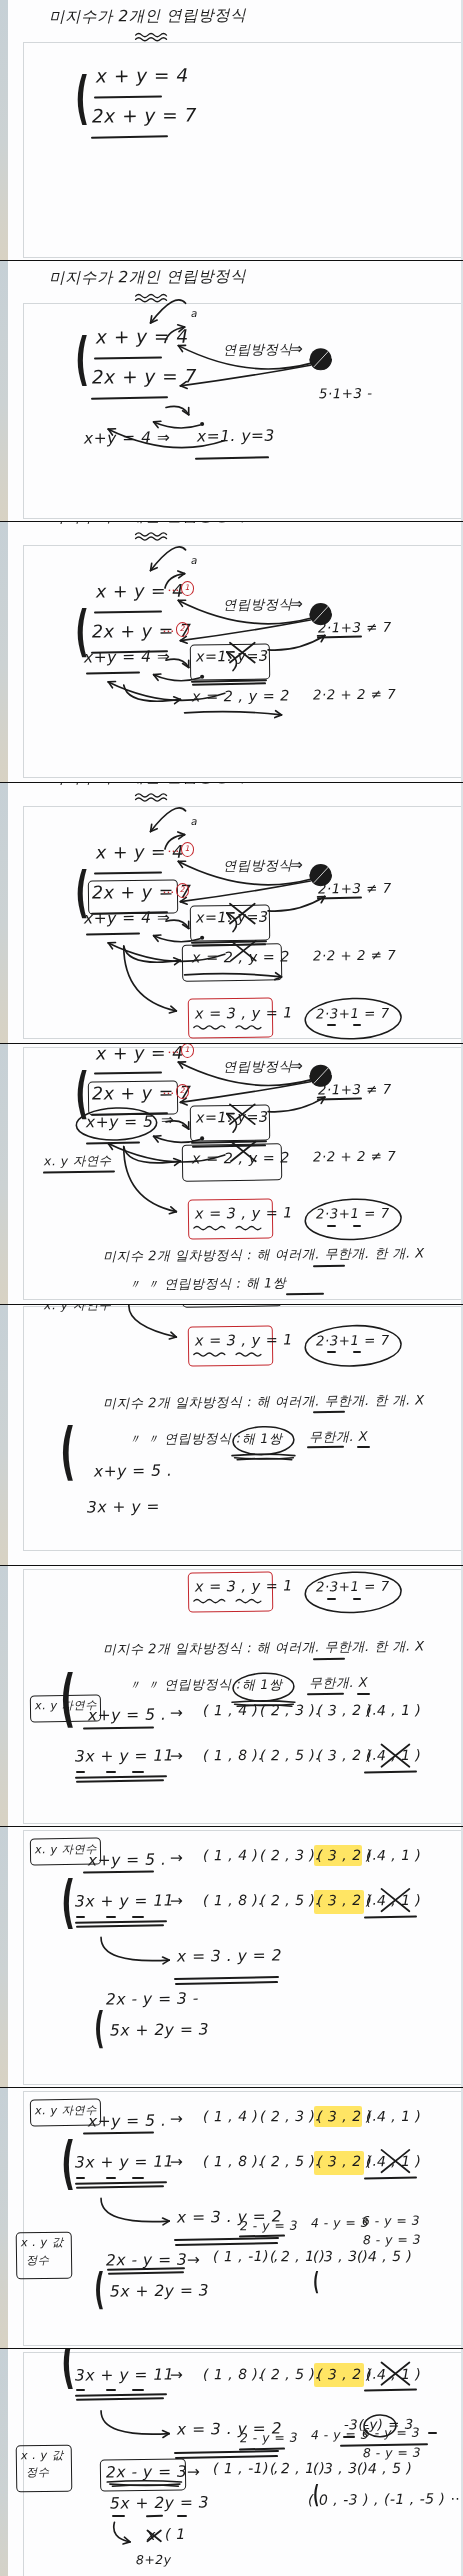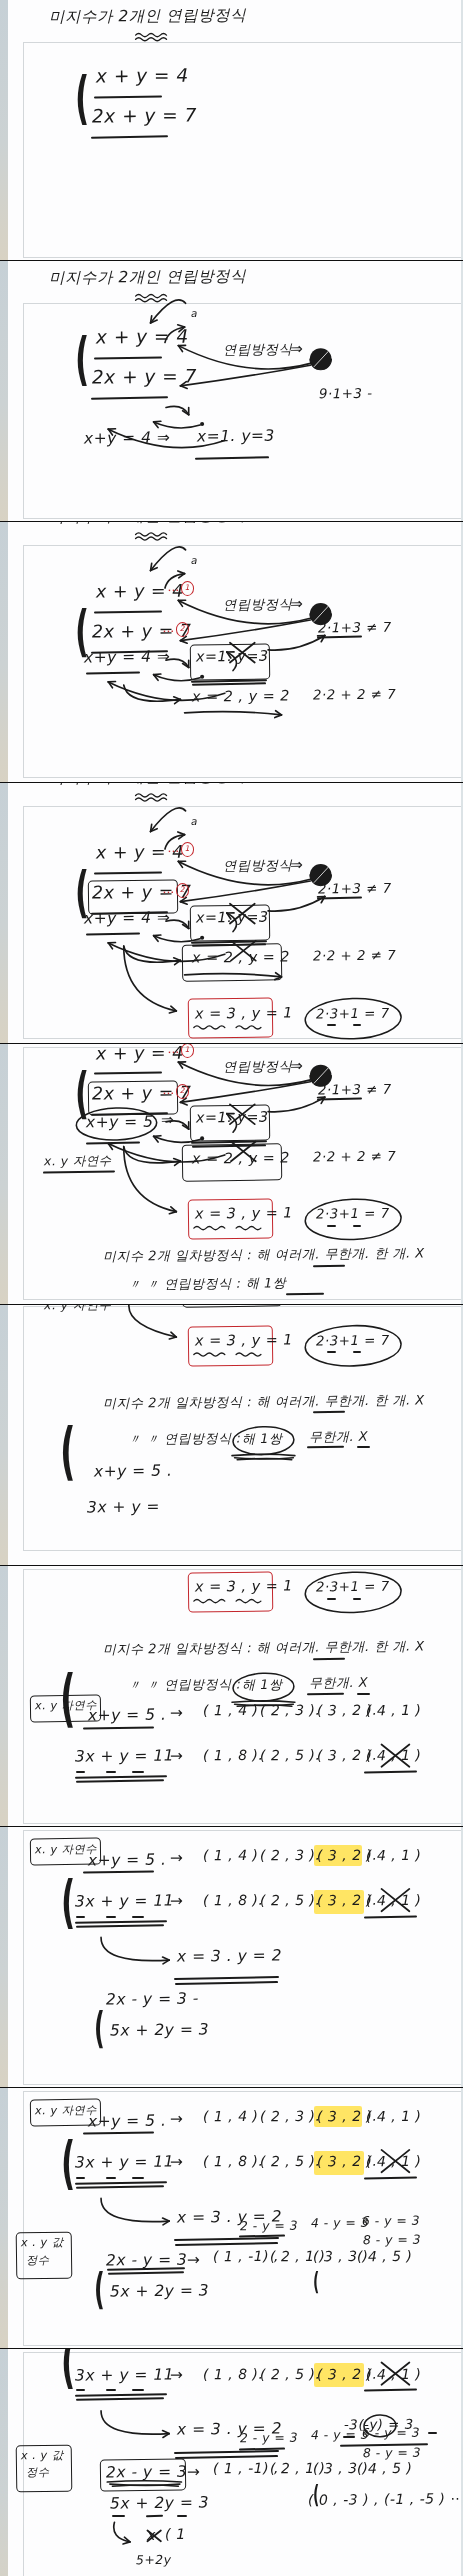--- a/index.html
+++ b/index.html
@@ -86,21 +86,21 @@
       <div class="lay txt-layer">
         <div class="t" style="left: 49px; top: 8.2px; font-size: 15.5px;">미지수가  2개인  연립방정식</div>
         <div class="br" style="left: 75px; top: 64px; font-size: 57px;">(</div>
         <div class="t" style="left: 96px; top: 66px; font-size: 18.5px;">x + y = 4</div>
         <div class="u" style="left: 94px; top: 96px; width: 68px;"></div>
         <div class="t" style="left: 92px; top: 106px; font-size: 18.5px;">2x + y = 7</div>
         <div class="u" style="left: 91px; top: 136px; width: 77px;"></div>
         <div class="t" style="left: 191px; top: 47px; font-size: 10.3px;">a</div>
         <div class="t" style="left: 223px; top: 82px; font-size: 13.4px;">연립방정식</div>
         <div class="t" style="left: 290px; top: 80px; font-size: 15.5px;">⇒</div>
-        <div class="t" style="left: 319px; top: 126px; font-size: 13.4px;">9·1+3 -</div>
+        <div class="t" style="left: 319px; top: 126px; font-size: 13.4px;">5·1+3 -</div>
         <div class="t" style="left: 84px; top: 169px; font-size: 15.5px;">x+y = 4   ⇒</div>
         <div class="t" style="left: 197px; top: 167px; font-size: 15.5px;">x=1.  y=3</div>
         <div class="u" style="left: 195px; top: 196px; width: 74px;"></div>
       </div>
       <div class="strip-l"></div>
       <div class="strip-r"></div>
     </div>
     <div class="panel">
       <div class="grid" style="left: 23px; top: 23px; width: 437px; height: 231px;"></div>
       <div class="lay hl-layer"></div>
@@ -604,19 +604,19 @@
         <div class="t" style="left: 313px; top: 112px; font-size: 14px;">( 3 , 3 )</div>
         <div class="t" style="left: 357px; top: 112px; font-size: 14px;">( 4 ,  5 )</div>
         <div class="br" style="left: 313px; top: 131px; font-size: 25px;">(</div>
         <div class="t" style="left: 308px; top: 143px; font-size: 14px;">( 0 , -3 ) ,  (-1 , -5 )  ⋯</div>
         <div class="t" style="left: 110px; top: 146px; font-size: 15.5px;">5x + 2y = 3</div>
         <div class="u" style="left: 112px; top: 166px; width: 13.4px;"></div>
         <div class="u" style="left: 146px; top: 166px; width: 16.5px;"></div>
         <div class="u" style="left: 177px; top: 166px; width: 10.3px;"></div>
         <div class="t" style="left: 147px; top: 179px; font-size: 14.4px;">x</div>
         <div class="t" style="left: 165px; top: 178px; font-size: 14.4px;">( 1</div>
-        <div class="t" style="left: 136px; top: 204px; font-size: 12.4px;">5+2y</div>
+        <div class="t" style="left: 136px; top: 204px; font-size: 12.4px;">8+2y</div>
       </div>
       <div class="strip-l"></div>
       <div class="strip-r"></div>
     </div>
   </div>
 
 
 </body></html>

